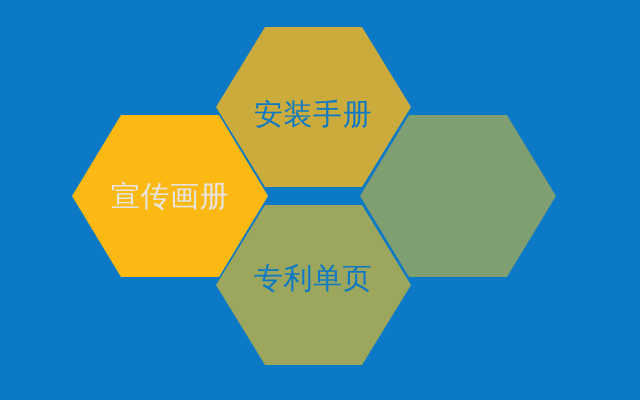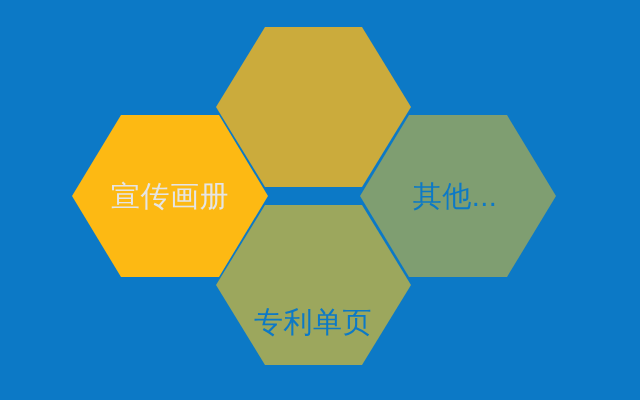--- a/index.html
+++ b/index.html
@@ -57,18 +57,18 @@
 
   <svg id="hex-svg" viewBox="0 0 640 400" xmlns="http://www.w3.org/2000/svg">
     <polygon id="hex-left" class="hex-shape" points="72,196 121,115 219,115 268,196 219,277 121,277" fill="#FDB913"></polygon>
     <polygon id="hex-top" class="hex-shape" points="216,107 265,27 362,27 411,107 362,187 265,187" fill="#CBAB3C"></polygon>
     <polygon id="hex-bottom" class="hex-shape" points="216,285 265,205 362,205 411,285 362,365 265,365" fill="#9CA75D"></polygon>
     <polygon id="hex-right" class="hex-shape" points="360,196 409,115 507,115 556,196 507,277 409,277" fill="#7F9E71"></polygon>
   </svg>
 
   <div class="hex-label" id="label-left" style="color: #e5e5e5;">宣传画册</div>
 
+  <div class="hex-label" id="label-top" style="color: rgb(12, 121, 198);">安装手册</div>
 
-  <div class="hex-label" id="label-bottom" style="color: rgb(12, 121, 198); margin-top: 44px;">专利单页</div>
+  <div class="hex-label" id="label-bottom" style="color: rgb(12, 121, 198);">专利单页</div>
 
-  <div class="hex-label" id="label-right" style="color: rgb(12, 121, 198);">其他...</div>
 
 </div>
 
 </body></html>

